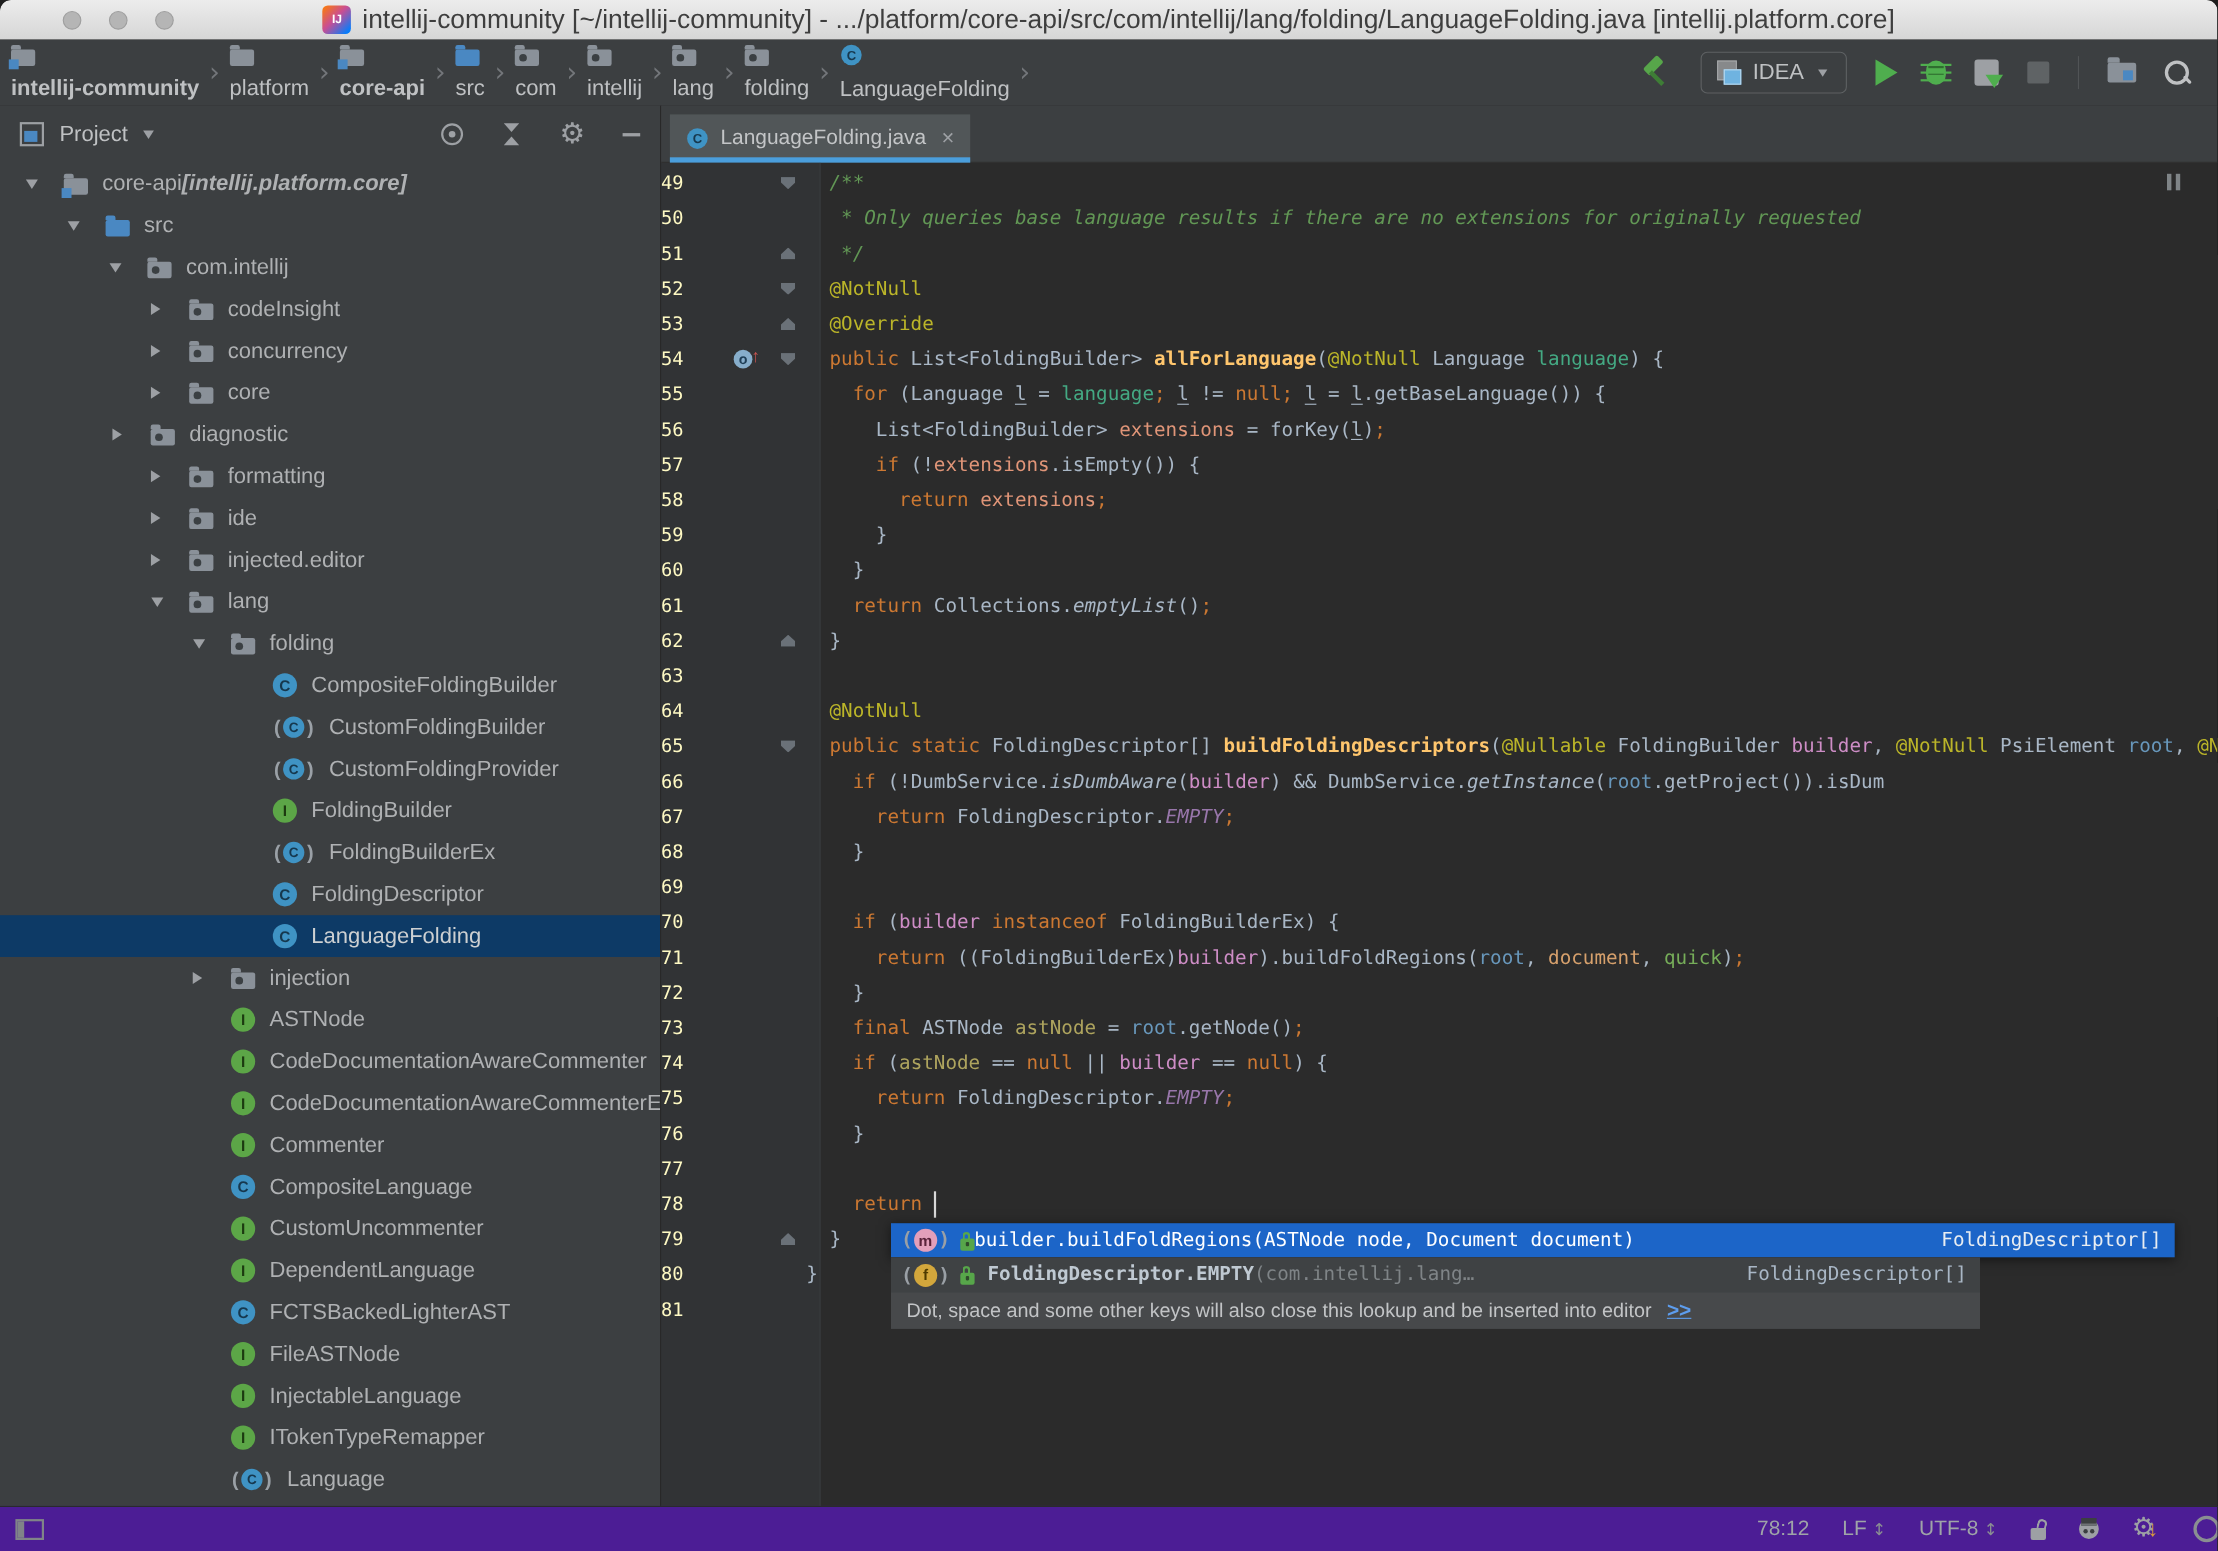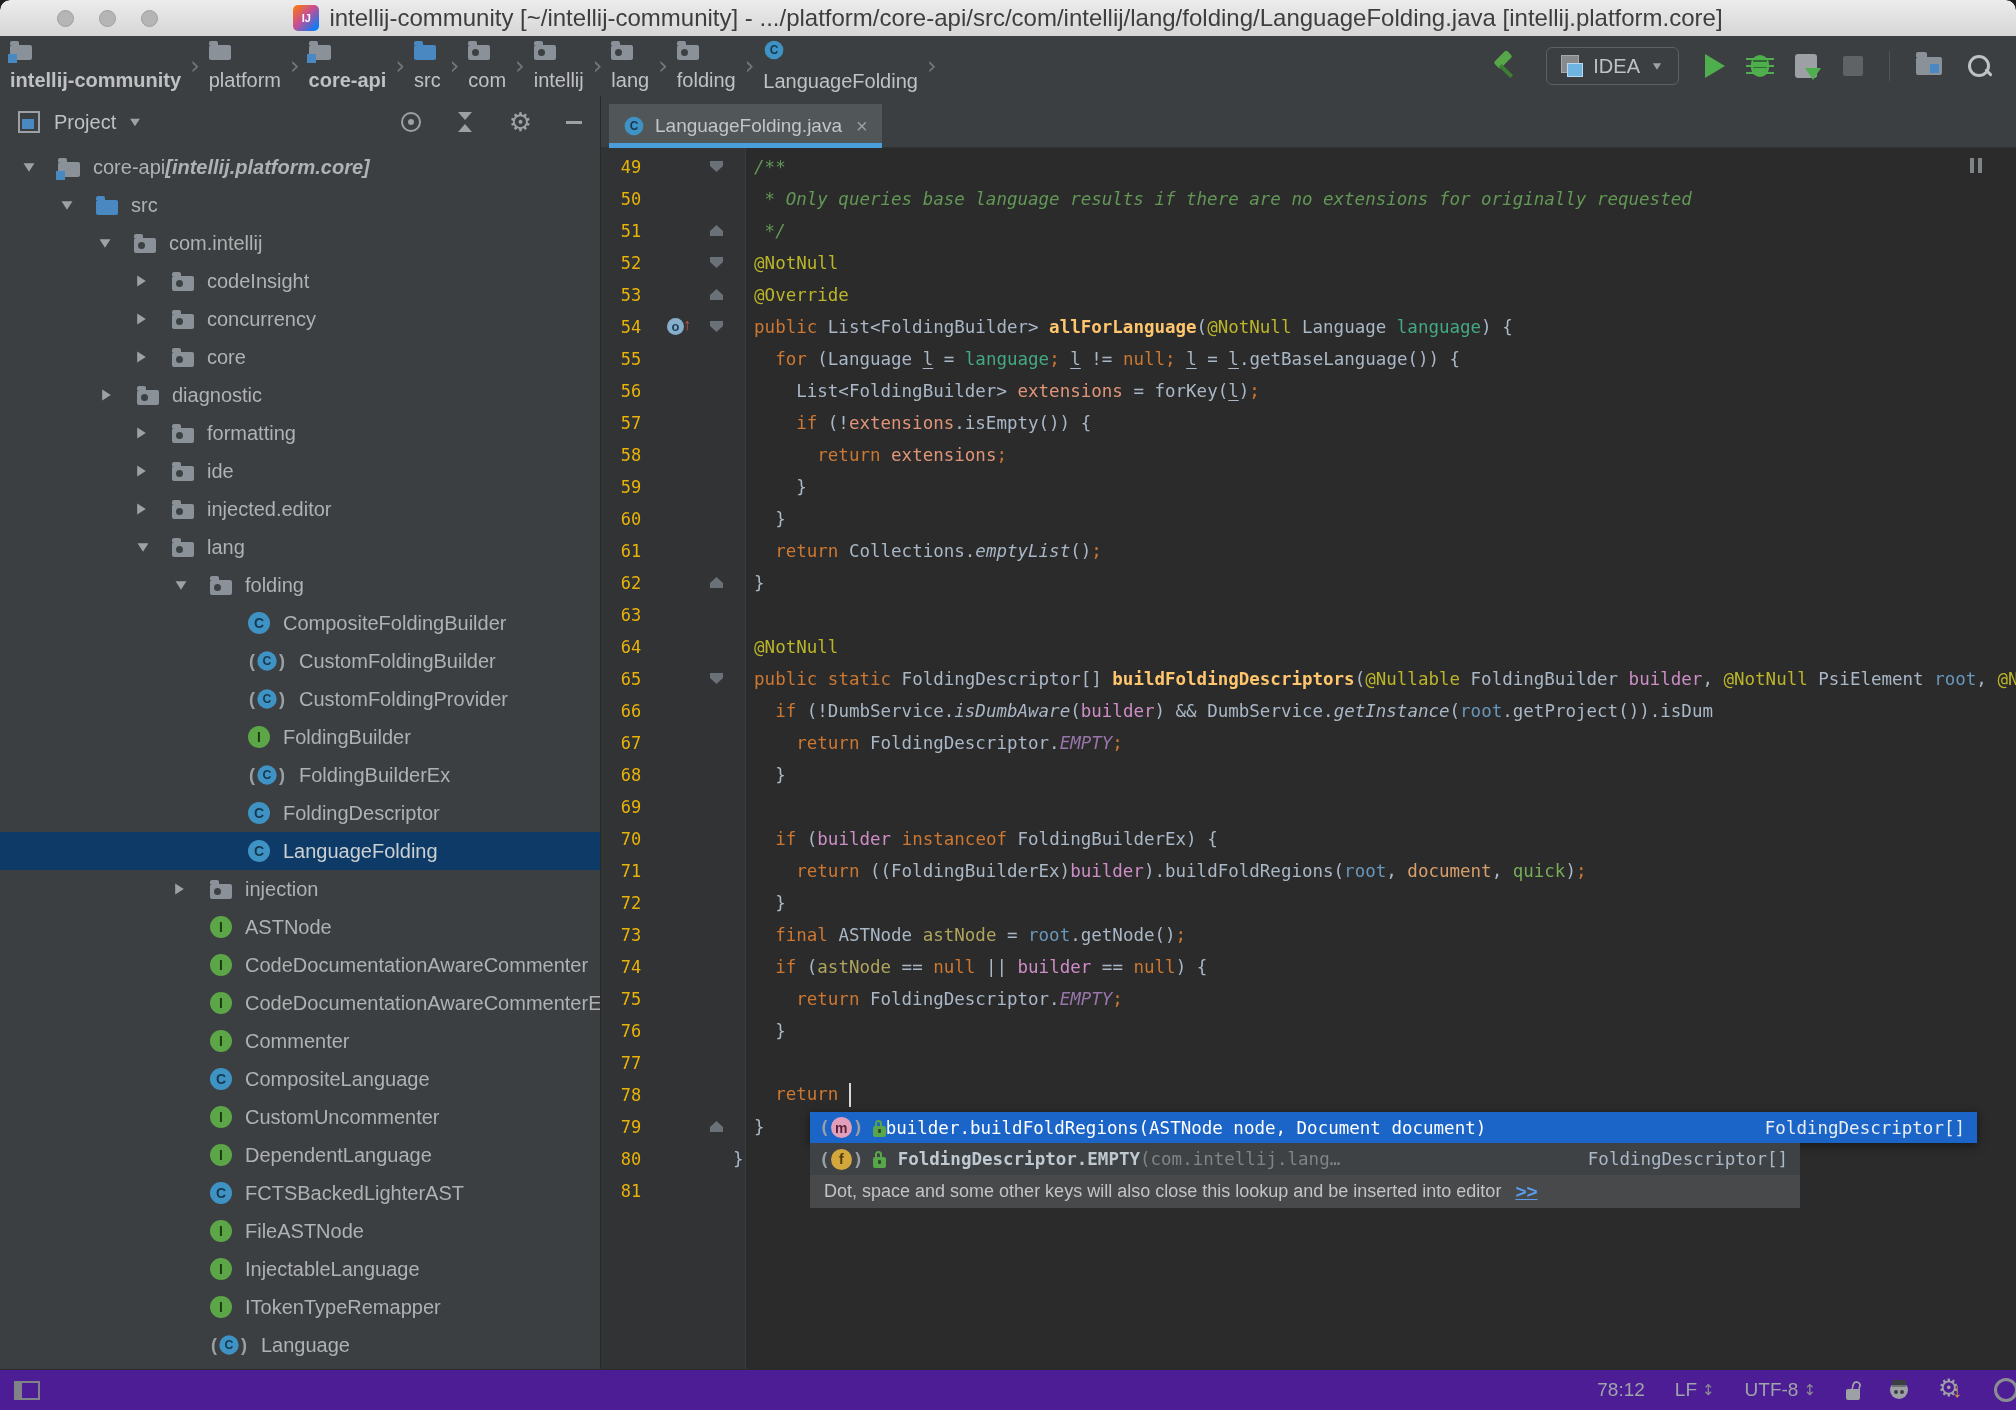--- a/index.html
+++ b/index.html
@@ -98,21 +98,21 @@
   #tabbar{position:absolute;left:601px;top:96px;right:0;height:52px;background:#3C3F41;border-bottom:1px solid #323232;box-sizing:border-box;}
   #tab{position:absolute;left:8px;top:8px;height:44px;background:#515658;display:flex;align-items:center;gap:10px;
        padding:0 14px;color:#C3C5C7;font-size:19px;cursor:pointer;}
   #tab:after{content:"";position:absolute;left:0;bottom:0;width:100%;height:5px;background:#4A9EDC;}
   #tab .icn-class{transform:scale(.85);}
   #tab-close{color:#9DA0A4;font-size:20px;margin-left:4px;}
   #editor{position:absolute;left:601px;top:148px;right:0;bottom:40px;background:#2B2B2B;overflow:hidden;}
   #gutterbg{position:absolute;left:0;top:0;width:144px;height:100%;background:#313335;border-right:1px solid #393C3E;}
   #code-rows{position:absolute;left:0;top:3px;right:0;}
   .crow{height:32px;display:flex;align-items:center;white-space:pre;}
-  .lnum{width:60px;flex:none;text-align:center;color:#eab308;font-size:17px;font-family:"DejaVu Sans Mono",monospace;}
+  .lnum{width:60px;flex:none;text-align:left;color:#fef9c3;font-size:17px;font-family:"DejaVu Sans Mono",monospace;}
   .lmark{width:72px;flex:none;position:relative;height:32px;}
   .fold{position:absolute;right:10px;top:10px;width:13px;height:11px;background:#6A7178;}
   .fold.down{clip-path:polygon(0 0,100% 0,100% 45%,50% 100%,0 45%);}
   .fold.up{clip-path:polygon(50% 0,100% 55%,100% 100%,0 100%,0 55%);}
   .ovr{position:absolute;left:6px;top:7px;width:17px;height:17px;border-radius:50%;background:#87AECB;
        color:#1F3F57;font-size:13px;font-weight:bold;text-align:center;line-height:17px;font-family:"Liberation Sans",sans-serif;}
   .ovr:after{content:"↑";position:absolute;left:16px;top:-2px;color:#C75450;font-size:16px;font-weight:bold;}
   .codeln{font-family:"DejaVu Sans Mono",monospace;font-size:17.5px;color:#A9B7C6;}
   .c-k{color:#CC7832;} .c-d{color:#A9B7C6;} .c-a{color:#BBB529;}
   .c-m{color:#FFC66D;font-weight:bold;} .c-doc{color:#629755;font-style:italic;}

